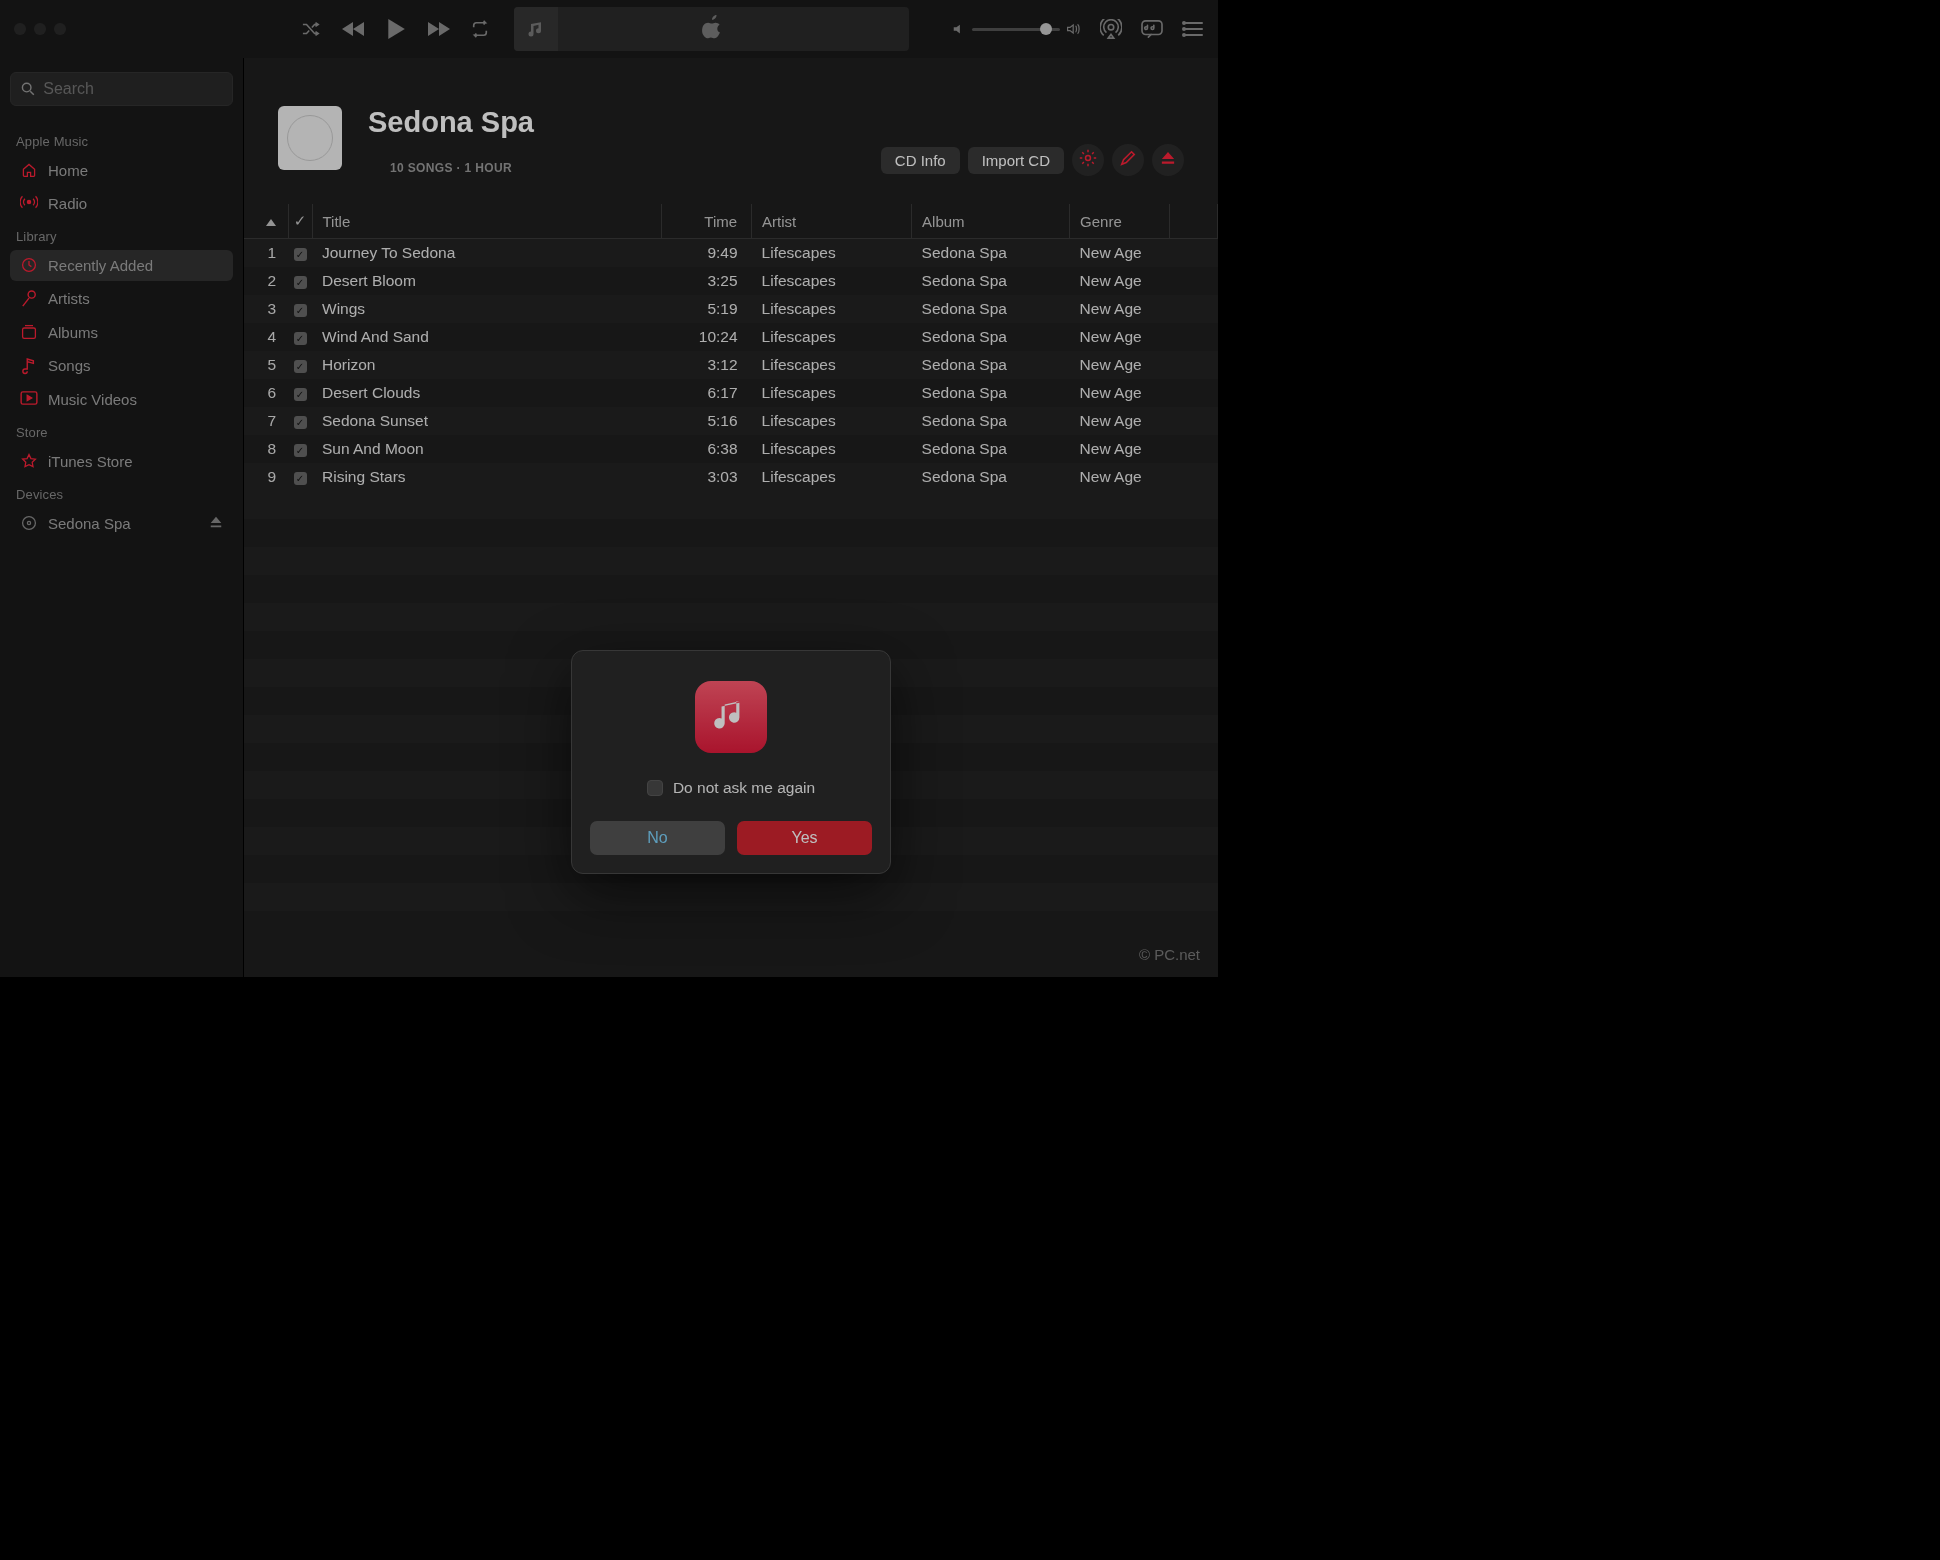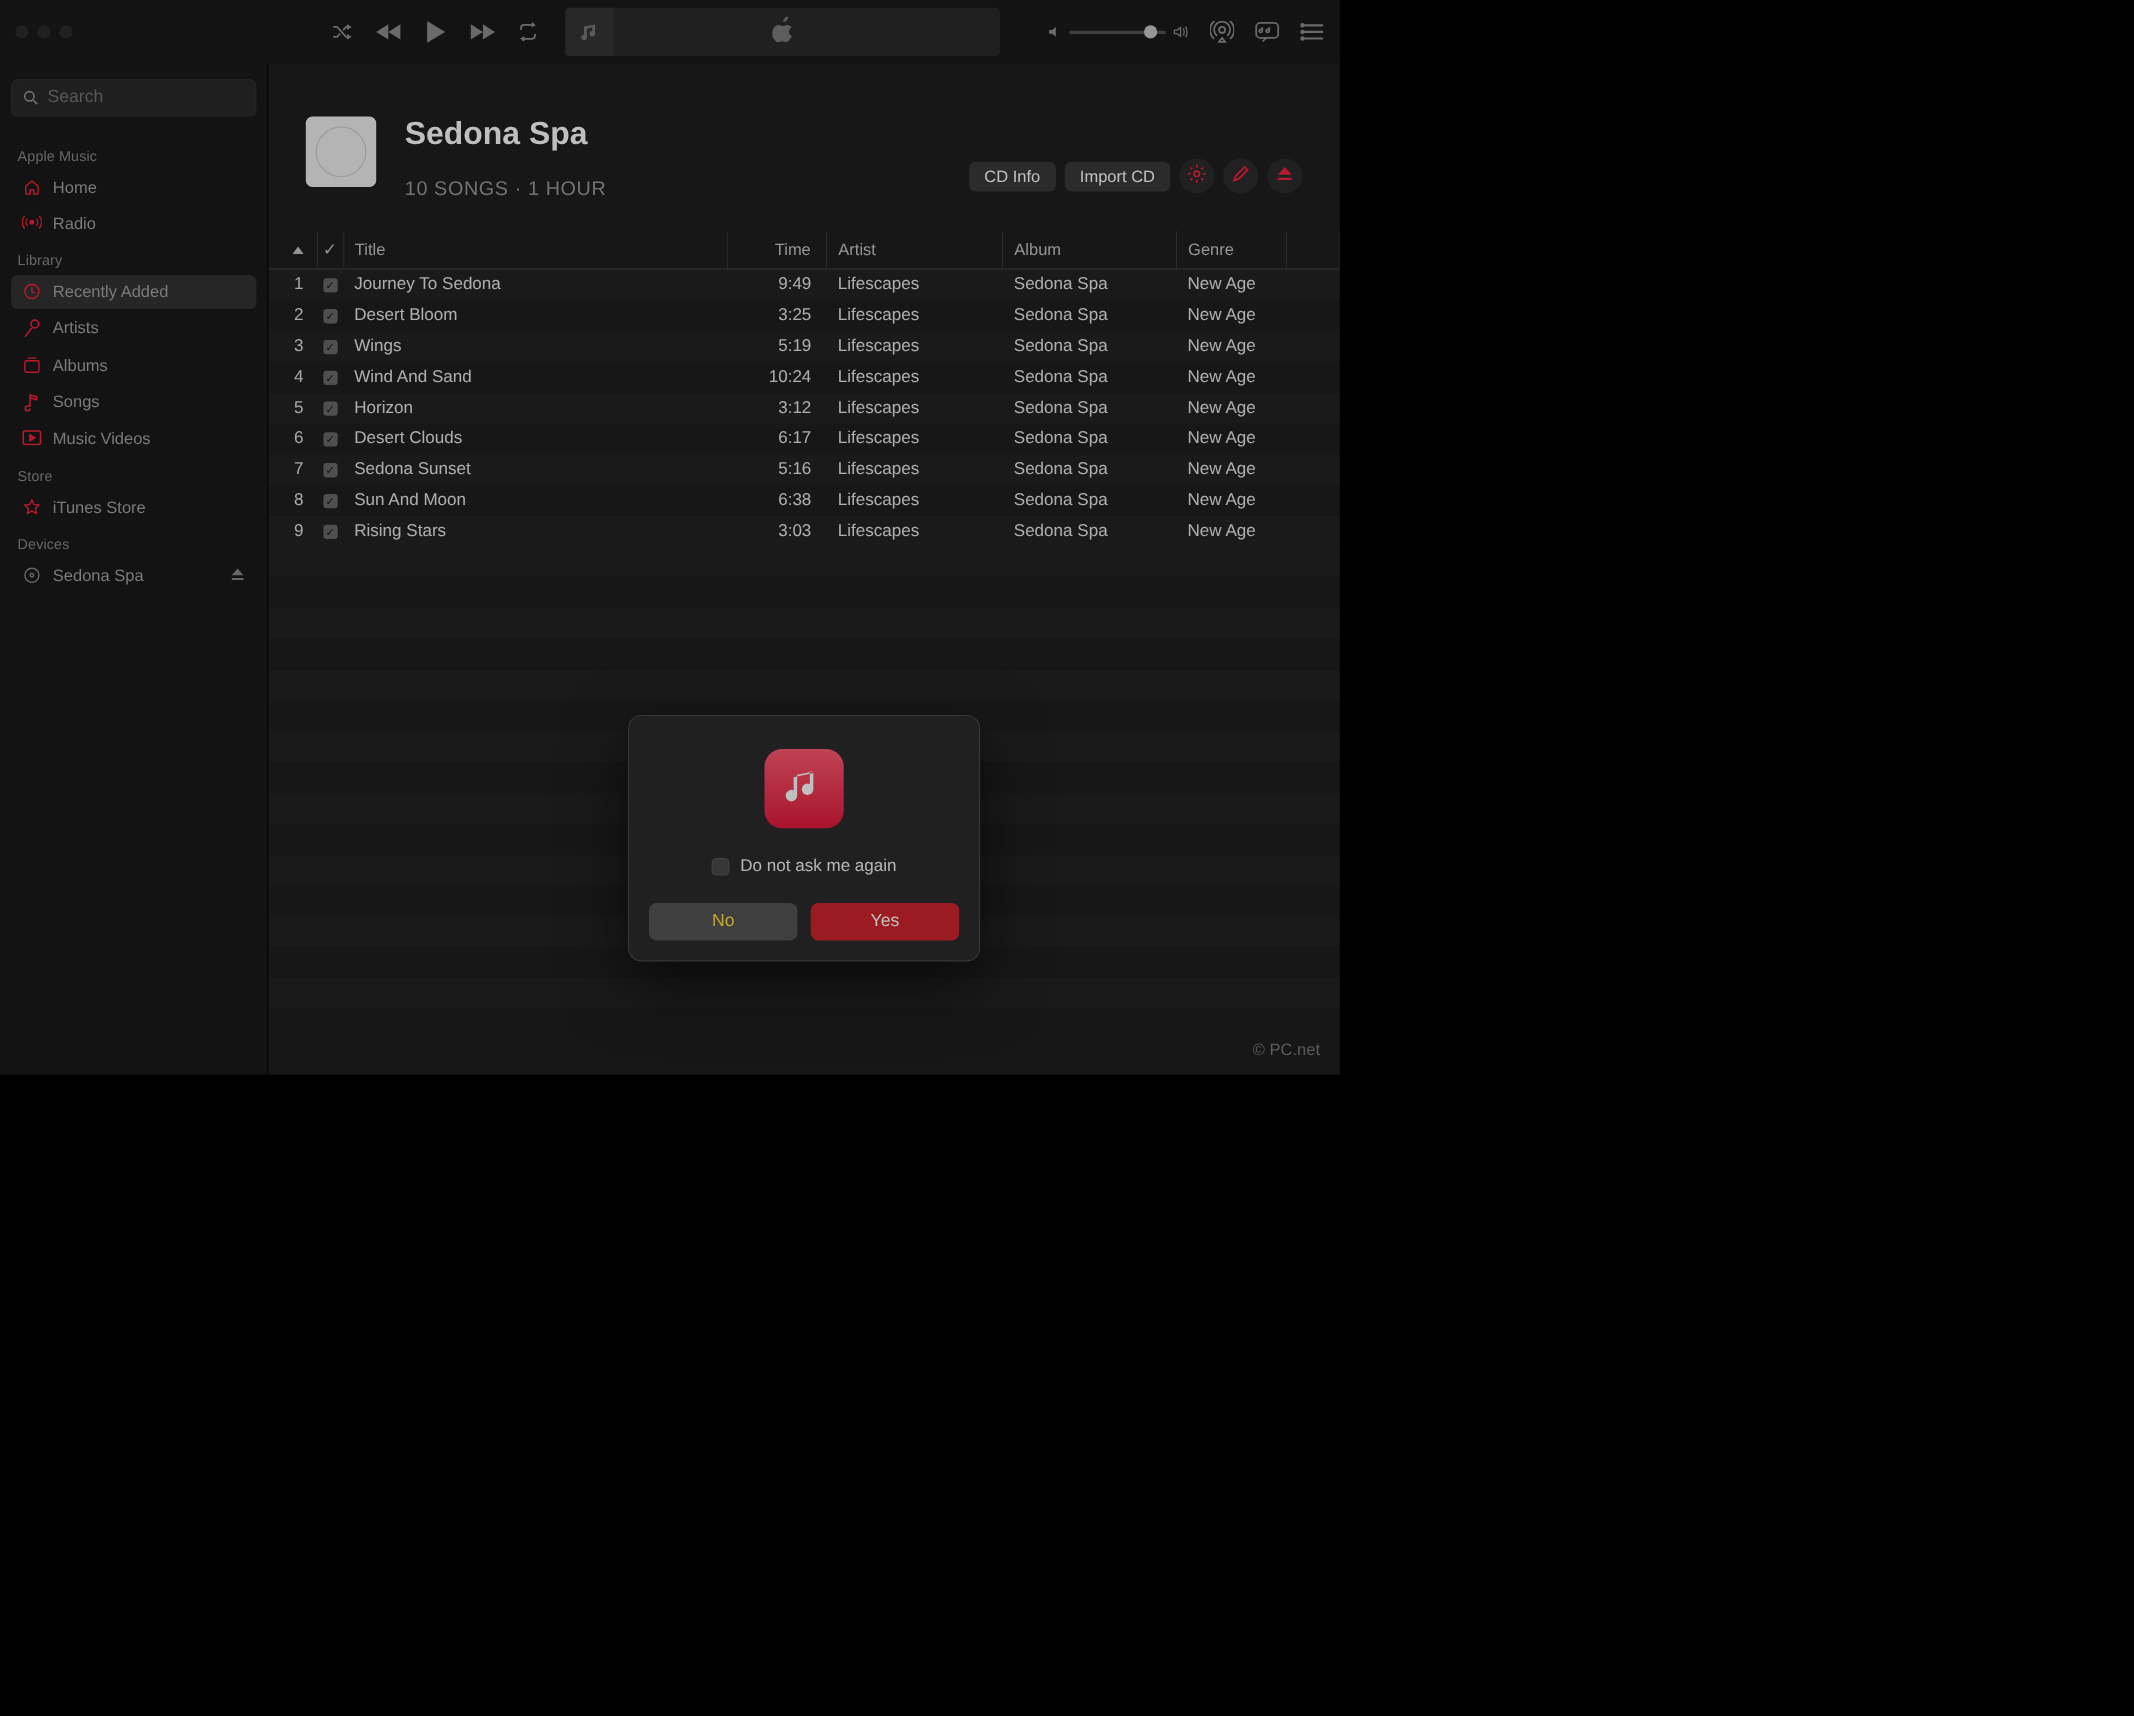--- a/index.html
+++ b/index.html
@@ -26,21 +26,21 @@
 .side-item { display:flex; align-items:flex-start; gap:10px; padding:7px 10px; border-radius:6px; font-size:15px; cursor:pointer; color:#a3a3a3;}
 .side-item.selected { background:#333; }
 .side-icon { width:18px; color:#fa233b; display:flex; align-items:center; justify-content:center; flex-shrink:0;}
 .side-icon.gray { color:#8a8a8a; }
 .eject { margin-left:auto; color:#8a8a8a; }
 .main { flex:1; background:#1f1f1f; overflow:hidden; display:flex; flex-direction:column; position:relative;}
 .header-area { padding:48px 34px 28px; display:flex; align-items:flex-start; gap:26px; }
 .cd-art { width:64px; height:64px; background:#f0f0f0; border-radius:6px; display:flex; align-items:center; justify-content:center; position:relative;}
 .cd-art::after { content:''; width:44px; height:44px; border:1px solid #ccc; border-radius:50%; }
 .header-text h1 { font-size:29px; font-weight:600; color:#fff; margin-bottom:22px;}
-.header-sub { font-size:18px; font-weight:400; color:#9a9a9a; letter-spacing:0.03em;}
+.header-sub { font-size:12px; font-weight:700; color:#9a9a9a; letter-spacing:0.03em;text-align:center;}
 .header-actions { margin-left:auto; margin-top:38px; display:flex; align-items:center; gap:8px; }
 .pill-btn { background:#3a3a3a; color:#fff; padding:5px 14px; border-radius:6px; font-size:15px; cursor:pointer; }
 .circ-btn { width:32px; height:32px; border-radius:50%; background:#2d2d2d; display:flex; align-items:center; justify-content:center; color:#fa233b; cursor:pointer;}
 .table-wrap { flex:1; overflow:auto; }
 table { width:100%; border-collapse:collapse; font-size:15.5px; }
 thead th { text-align:left; padding:8px 10px; font-weight:500; color:#c6c6c6; border-bottom:1px solid #3a3a3a; border-right:1px solid #3a3a3a; background:#1f1f1f; font-size:15px;}
 thead th:first-child { width:44px; text-align:right; padding-right:12px;}
 thead th:nth-child(2){ width:24px; text-align:center; padding:8px 2px;}
 thead th.time-col { width:90px; text-align:right; padding-right:14px;}
 tbody tr { height:28px; }
@@ -57,21 +57,21 @@
 .stripe-row:nth-child(even){ background:#1f1f1f;}
 
 .overlay-dim { position:absolute; inset:0; background:rgba(0,0,0,0.25); pointer-events:none;}
 .dialog { position:absolute; left:50%; top:592px; transform:translateX(-50%); width:320px; background:#2b2b2b; border:1px solid #4a4a4a; border-radius:12px; padding:30px 18px 18px; box-shadow:0 20px 60px rgba(0,0,0,0.6); text-align:center; color:#f0f0f0;}
 .dlg-icon { width:72px; height:72px; border-radius:16px; background:linear-gradient(180deg,#ff5b70,#e21b3c); margin:0 auto 26px; display:flex; align-items:center; justify-content:center;}
 .dlg-title { font-size:16px; font-weight:700; line-height:1.35; padding:0 8px;}
 .dlg-check { display:flex; align-items:center; justify-content:center; gap:10px; margin:26px 0 24px; font-size:15.5px;}
 .dlg-check-box { width:16px; height:16px; border-radius:4px; background:#4a4a4a; border:1px solid #5a5a5a;}
 .dlg-btns { display:flex; gap:12px; }
 .dlg-btn { flex:1; padding:8px 0; border-radius:7px; font-size:16px; font-weight:500; cursor:pointer;}
-.dlg-btn.no { background:#555; color:#fde047;}
+.dlg-btn.no { background:#555; color:#7dd3fc;}
 .dlg-btn.yes { background:#d0252f; color:#fff;}
 .watermark { position:absolute; right:18px; bottom:14px; color:#7a7a7a; font-size:15px;}
 </style>
 </head>
 <body>
 
 <div class="window">
 
   <div class="titlebar">
     <div class="traffic">

